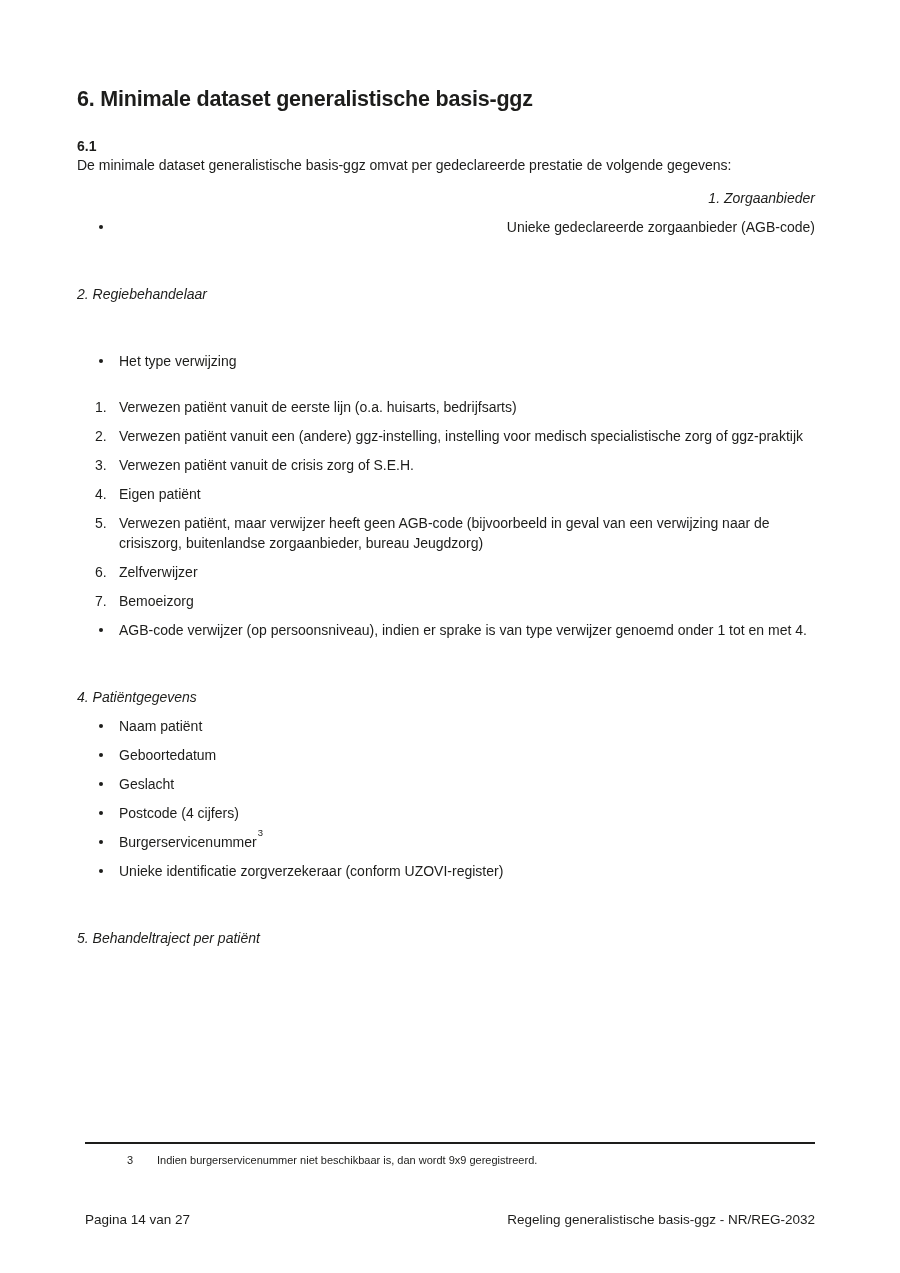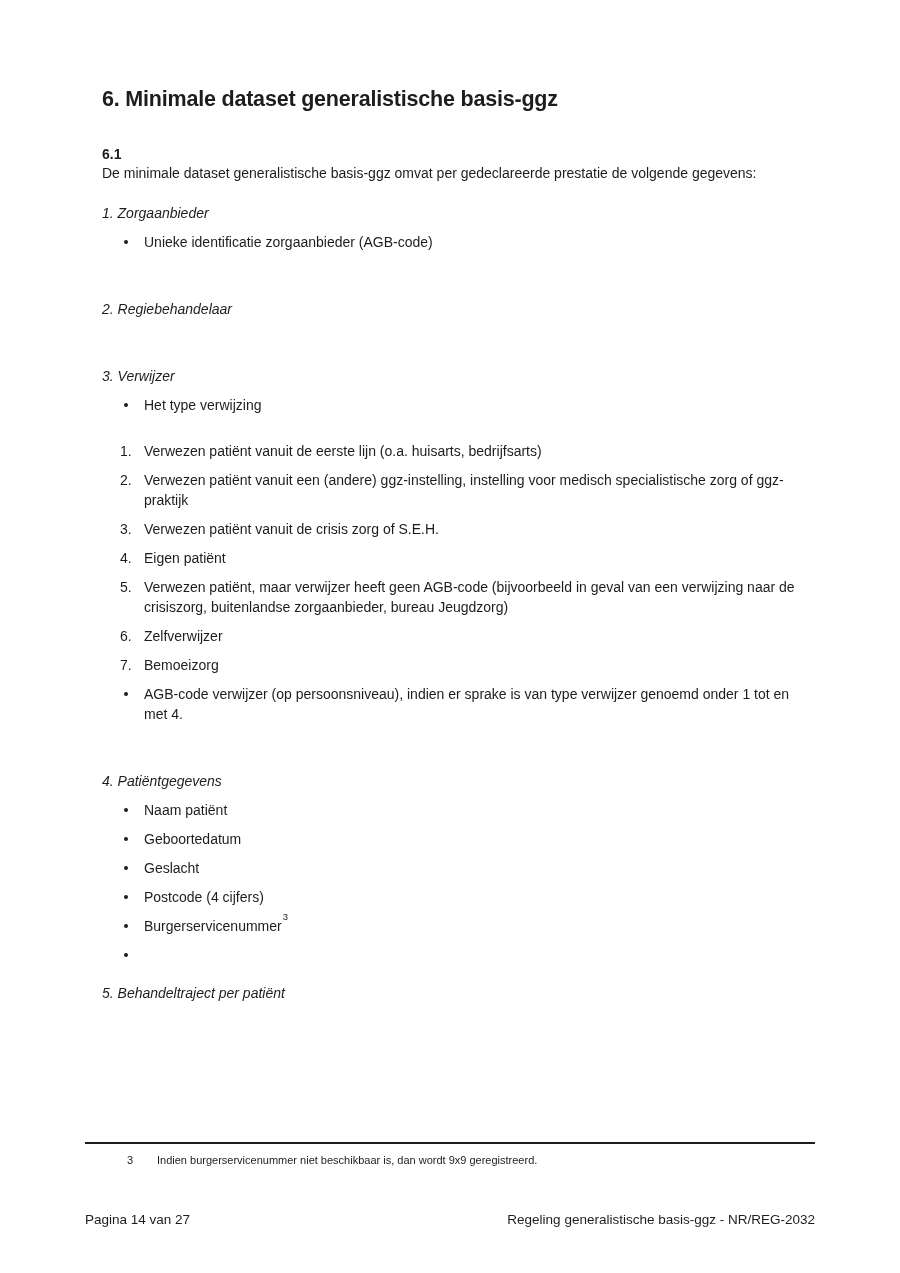--- a/index.html
+++ b/index.html
@@ -6,39 +6,39 @@
   html, body { margin: 0; padding: 0; }
   body {
     width: 900px;
     height: 1273px;
     background: #ffffff;
     color: #1d1d1b;
     font-family: "Liberation Sans", sans-serif;
     position: relative;
     overflow: hidden;
   }
-  .content { padding: 86px 85px 0 102px; }
+  .content { padding: 86px 85px 0 77px; }
 
   .title {
     font-size: 21.5px;
     line-height: 27px;
     font-weight: bold;
     letter-spacing: -0.2px;
     margin: 0;
   }
 
   .intro-block {
-    margin-top: 32px;
+    margin-top: 24px;
     font-size: 14px;
     line-height: 19px;
   }
   .sec-num { font-weight: bold; }
 
   .section { margin-top: 47px; }
-  .section.first { margin-top: 20px; }
+  .section.first { margin-top: 13px; text-align: right; }
 
   .sec-heading {
     font-style: italic;
     font-weight: normal;
     font-size: 14px;
     line-height: 20px;
     margin: 0;
   }
 
   .blist { margin-top: 9px; }
@@ -117,31 +117,30 @@
   <div class="intro-block">
     <div class="sec-num">6.1</div>
     <div>De minimale dataset generalistische basis-ggz omvat per gedeclareerde prestatie de volgende gegevens:</div>
   </div>
 
   <div class="section first">
     <h2 class="sec-heading">1. Zorgaanbieder</h2>
     <div class="blist">
       <div class="bullet-item">
         <span class="dot"></span>
-        <span>Unieke identificatie zorgaanbieder (AGB-code)</span>
+        <span>Unieke gedeclareerde zorgaanbieder (AGB-code)</span>
       </div>
     </div>
   </div>
 
   <div class="section">
     <h2 class="sec-heading">2. Regiebehandelaar</h2>
   </div>
 
   <div class="section">
-    <h2 class="sec-heading">3. Verwijzer</h2>
     <div class="blist">
       <div class="bullet-item">
         <span class="dot"></span>
         <span>Het type verwijzing</span>
       </div>
     </div>
     <div class="nlist">
       <div class="num-item">
         <span class="num">1.</span>
         <span>Verwezen patiënt vanuit de eerste lijn (o.a. huisarts, bedrijfsarts)</span>
@@ -197,20 +196,21 @@
       <div class="bullet-item">
         <span class="dot"></span>
         <span>Postcode (4 cijfers)</span>
       </div>
       <div class="bullet-item">
         <span class="dot"></span>
         <span>Burgerservicenummer</span><sup class="fn-ref">3</sup>
       </div>
       <div class="bullet-item">
         <span class="dot"></span>
+        <span>Unieke identificatie zorgverzekeraar (conform UZOVI-register)</span>
       </div>
     </div>
   </div>
 
   <div class="section">
     <h2 class="sec-heading">5. Behandeltraject per patiënt</h2>
   </div>
 
 </div>
 

